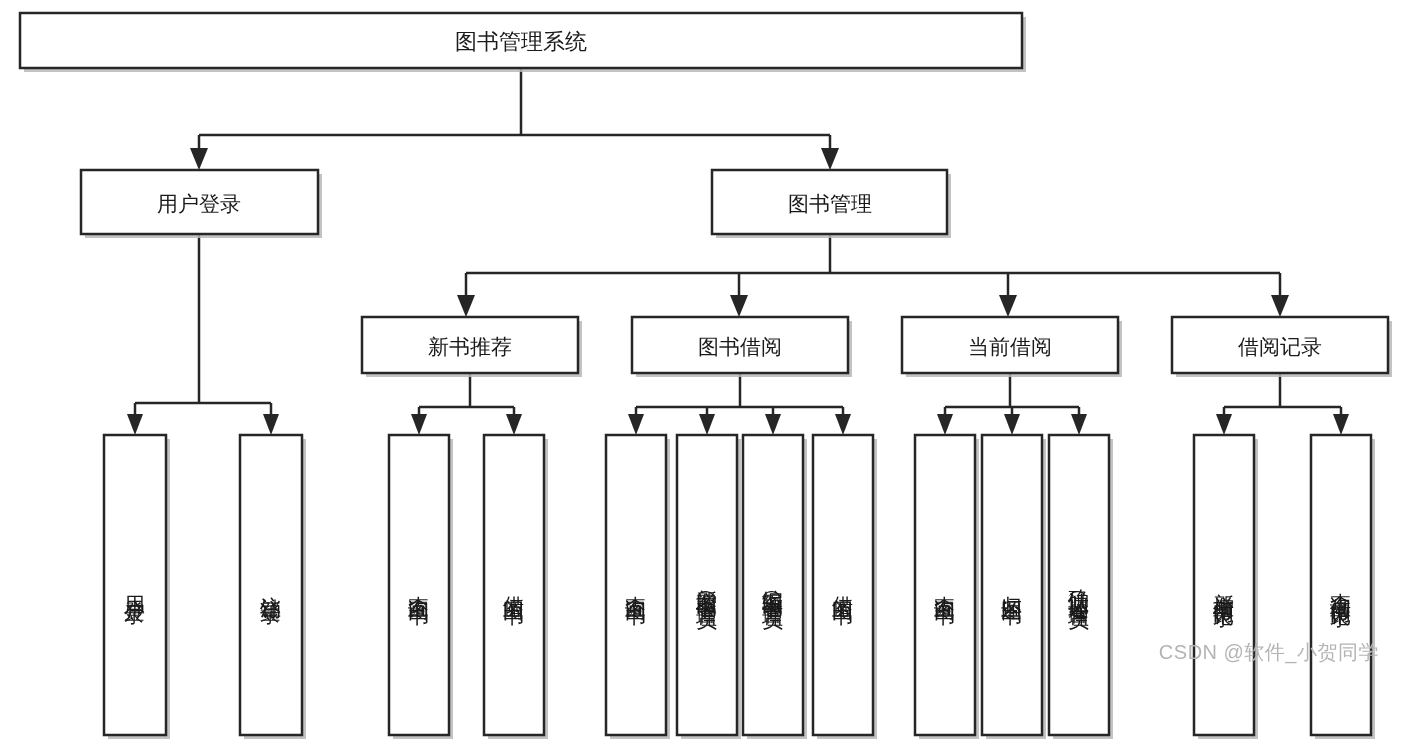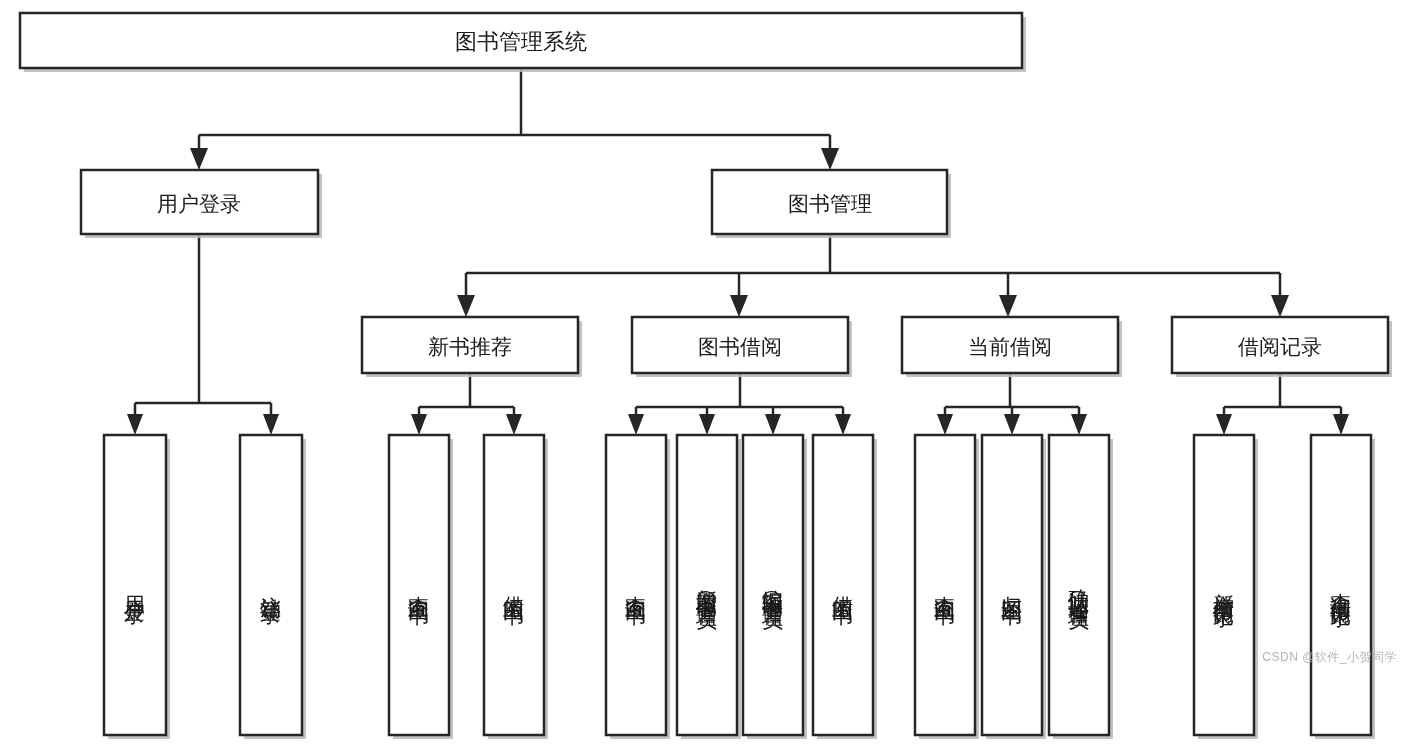--- a/index.html
+++ b/index.html
@@ -68,24 +68,24 @@
     letter-spacing: 3px;
     line-height: 1;
     display: flex;
     align-items: center;
     justify-content: center;
     pointer-events: none;
     text-align: center;
   }
   .watermark {
     position: absolute;
-    right: 8px;
+    right: 26px;
     bottom: 6px;
     font-family: "Liberation Sans", "DejaVu Sans", sans-serif;
-    font-size: 12px;
+    font-size: 20px;
     color: #b4b4b4;
     letter-spacing: 0.5px;
     white-space: nowrap;
     text-align: center;
   }
 </style>
 </head>
 <body>
 
 <div id="diagram-root">

